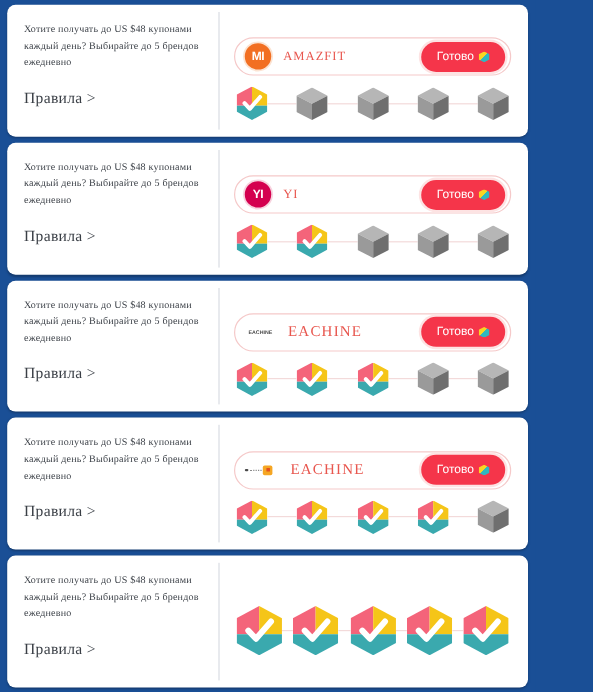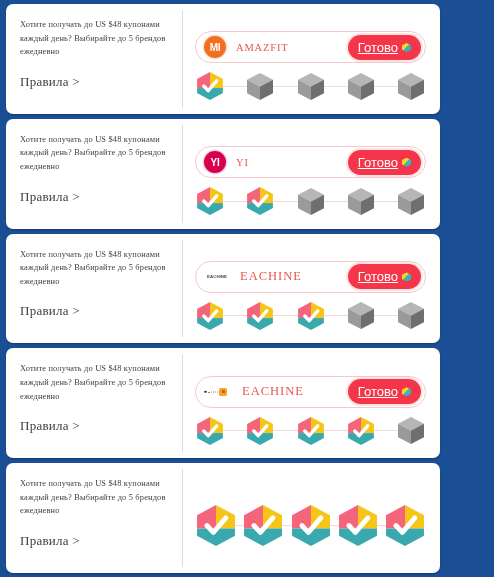--- a/index.html
+++ b/index.html
@@ -137,28 +137,27 @@
   .done-btn {
     margin-left: auto;
     background: #f5354a;
     color: #ffffff;
     border: none;
     border-radius: 13px;
     height: 25px;
     min-width: 70px;
     padding: 0 10px;
     font-family: "Liberation Sans", sans-serif;
-    font-size: 13px;
+    font-size: 10px;
     display: flex;
     align-items: center;
     justify-content: center;
     gap: 4px;
     cursor: pointer;
     box-shadow: 0 0 0 2px #fde3e3;
-    text-decoration: underline;
   }
   .done-icon {
     width: 9px; height: 9px;
     background: linear-gradient(135deg,#f9d423 0%,#f9d423 48%,#2fb8c0 49%,#2fb8c0 100%);
     clip-path: polygon(50% 0%,100% 25%,100% 75%,50% 100%,0% 75%,0% 25%);
     flex: 0 0 9px;
   }
 
   
   .track {

